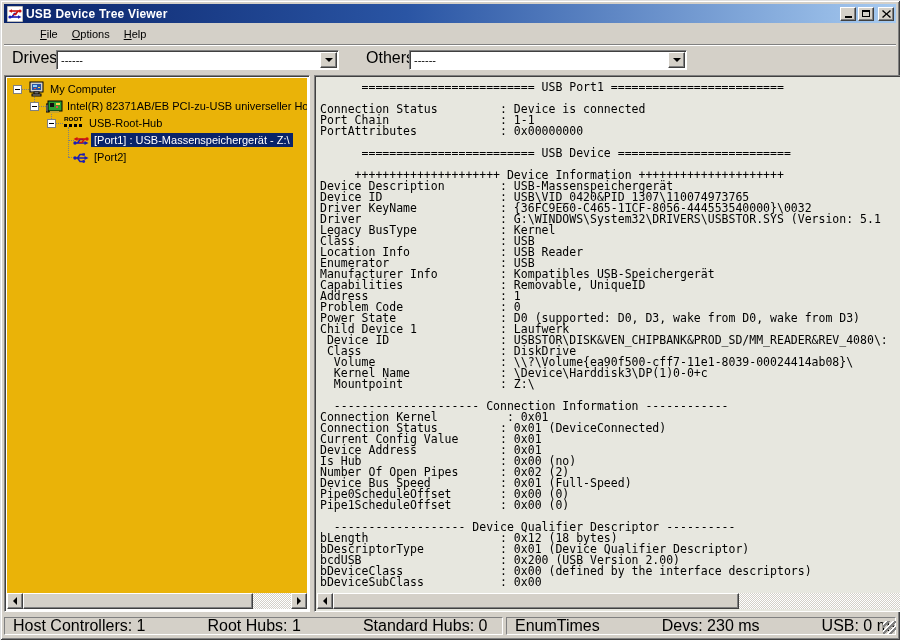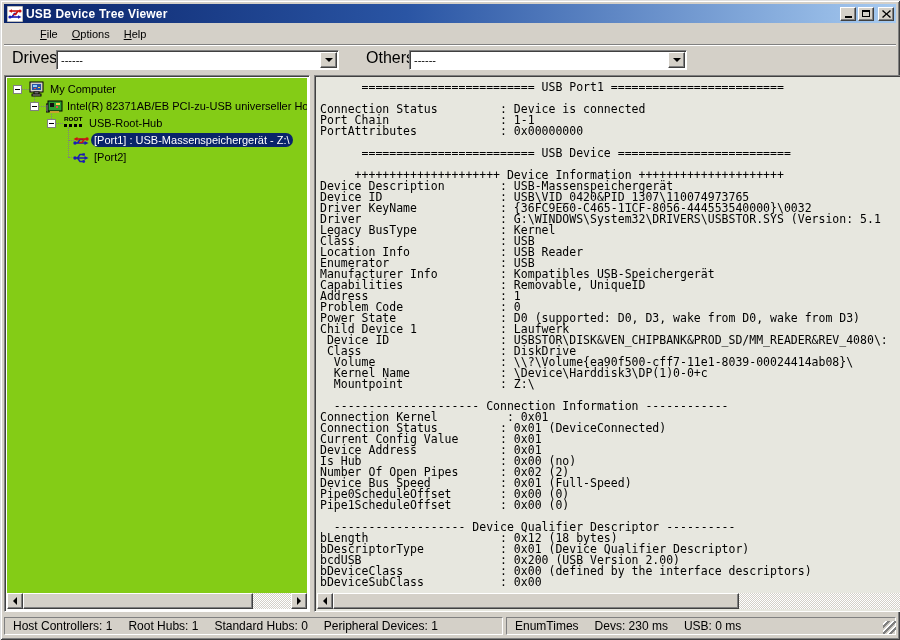--- a/index.html
+++ b/index.html
@@ -62,27 +62,27 @@
   
   .panel {
     position:absolute; top:75px; height:537px;
     border:1px solid; border-color:#808080 #fff #fff #808080;
     box-shadow: inset 1px 1px 0 #404040;
   }
   .tree-panel { left:4px; width:306px; background:#fff; }
   .content-panel { left:314px; width:654px; background:#e7e7df; }
 
   
-  .tree-area { position:absolute; left:2px; top:2px; right:2px; bottom:18px; overflow:hidden; background:#84cc16; }
+  .tree-area { position:absolute; left:2px; top:2px; right:2px; bottom:18px; overflow:hidden; background:#eab308; }
   .trow { position:absolute; left:0; height:17px; width:400px; font-size:11px; }
   .expander { position:absolute; top:4px; width:9px; height:9px; background:#fff; border:1px solid #808080; }
   .expander i { position:absolute; left:1px; top:3px; width:5px; height:1px; background:#000; }
   .ticon { position:absolute; top:0; width:18px; height:16px; }
   .tlabel { position:absolute; top:1px; white-space:nowrap; padding:1px 3px; color:#000; }
-  .tlabel.selected { background:#0a246a; color:#fff;border-radius:7px; }
+  .tlabel.selected { background:#0a246a; color:#fff; }
   .tline-v { position:absolute; border-left:1px dotted #808080; width:0; }
   .tline-h { position:absolute; border-top:1px dotted #808080; height:0; }
 
   .root-icon { position:absolute; top:1px; width:24px; height:14px; }
   .root-word { display:block; font-size:8px; font-weight:bold; letter-spacing:0; transform:scale(.8,.7); transform-origin:0 0; color:#000; }
   .root-dashes { display:block; margin-top:-1px; width:20px; height:3px;
     background:repeating-linear-gradient(90deg,#000 0 3px,transparent 3px 5px); }
 
   
   .content-text {
@@ -112,21 +112,21 @@
     border:1px solid; border-color:#fff #404040 #404040 #fff;
     box-shadow: inset -1px -1px 0 #808080;
   }
   .corner { position:absolute; right:2px; bottom:2px; width:16px; height:16px; background:#d4d0c8; }
 
   
   .statusbar { position:absolute; left:4px; right:4px; top:615px; height:21px; }
   .status-panel {
     position:absolute; top:2px; height:18px;
     border:1px solid; border-color:#808080 #fff #fff #808080;
-    display:flex; align-items:center; padding:0 8px; font-size:12px; white-space:nowrap; overflow:hidden;
+    display:flex; align-items:center; padding:0 8px; font-size:16px; white-space:nowrap; overflow:hidden;gap:46px;
   }
   .status-item { margin-right:16px; }
   .grip {
     position:absolute; right:0; top:6px; width:13px; height:13px;
     background:repeating-linear-gradient(135deg, transparent 0 2px, #fff 2px 3px, #808080 3px 5px);
   }
 </style>
 </head>
 <body>
 

